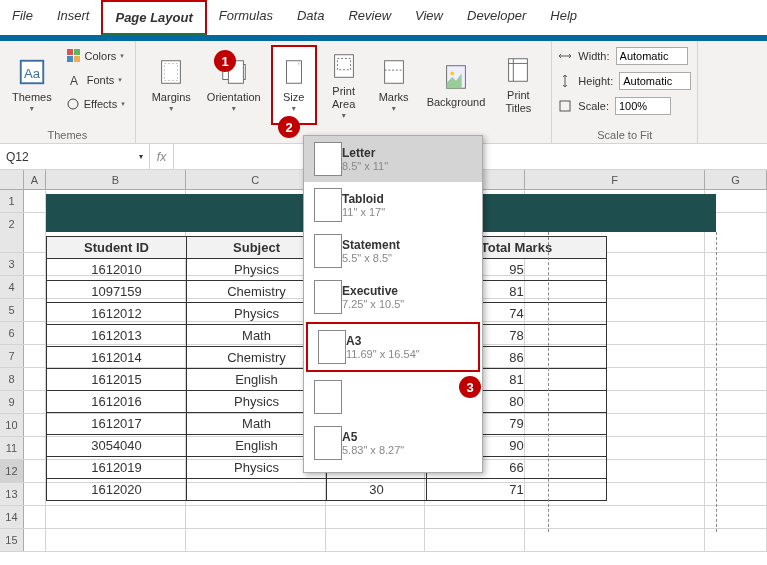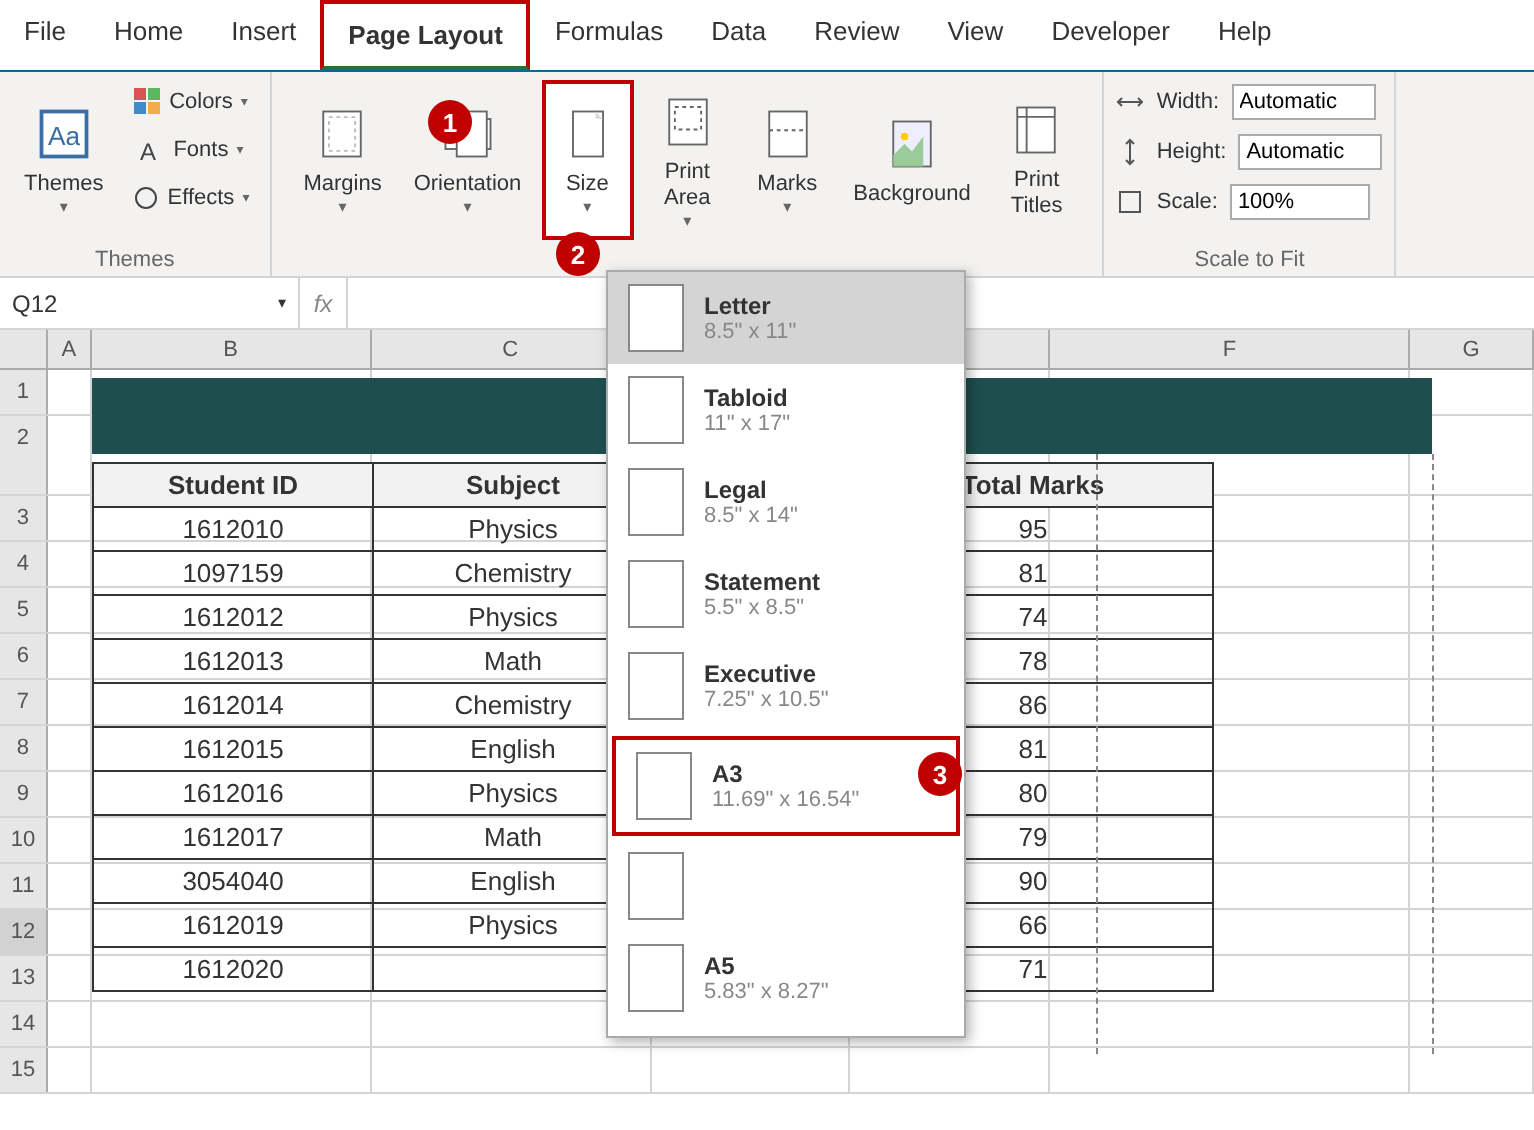--- a/index.html
+++ b/index.html
@@ -1,18 +1,18 @@
 <!DOCTYPE html>
 <html><head>
 <meta charset="utf-8">
 <style>
   * { box-sizing: border-box; margin: 0; padding: 0; }
   body { font-family: 'Segoe UI', Tahoma, sans-serif; font-size: 12px; background: #fff; color: #333; width: 767px; position: relative; }
   
-  .menubar { display: flex; border-bottom: 1px solid #0369a1; background: #fff; }
+  .menubar { display: flex; border-bottom: 6px solid #0369a1; background: #fff; font-style: italic; }
   .menubar .tab { padding: 8px 12px; cursor: pointer; font-size: 13px; }
   .menubar .tab.active { background: #fff; border: 2.5px solid #c00000; border-bottom: 2px solid #217346; font-weight: 600; position: relative; z-index: 2; }
   
   .ribbon { display: flex; background: #f3f2f1; border-bottom: 1px solid #d4d4d4; min-height: 96px; }
   .group { border-right: 1px solid #d4d4d4; padding: 4px 6px 2px 6px; display: flex; flex-direction: column; position: relative; }
   .group-body { display: flex; flex: 1; align-items: flex-start; gap: 4px; }
   .group-label { text-align: center; font-size: 11px; color: #666; margin-top: 4px; }
   
   .big-btn { display: flex; flex-direction: column; align-items: center; justify-content: center; padding: 2px 6px; min-width: 46px; height: 80px; cursor: pointer; }
   .big-btn .ic { width: 30px; height: 30px; margin-bottom: 4px; }
@@ -45,37 +45,36 @@
   .data-table { position: absolute; left: 46px; top: 66px; border-collapse: collapse; font-size: 13px; }
   .data-table th, .data-table td { border: 1px solid #333; padding: 3px 8px; text-align: center; height: 22px; }
   .data-table th { background: #f2f2f2; font-weight: bold; }
   .data-table th.hdr { width: 140px; }
   
   .title-banner { position: absolute; left: 46px; top: 24px; height: 38px; background: #1f4e4e; color: #fff; font-size: 16px; font-weight: bold; display: flex; align-items: center; justify-content: center; width: 670px; }
   
   .dash-line { position: absolute; border-left: 1px dashed #888; height: 300px; top: 62px; }
   
   .dropdown { position: absolute; left: 303px; top: 135px; width: 180px; background: #fff; border: 1px solid #ababab; box-shadow: 2px 2px 6px rgba(0,0,0,0.3); z-index: 10; padding-bottom: 6px; }
-  .dropdown .item { display: flex; align-items: center; gap: 10px; padding: 6px 10px; cursor: pointer; }
+  .dropdown .item { display: flex; align-items: center; padding: 6px 10px; cursor: pointer; }
   .dropdown .item .pg { width: 28px; height: 34px; border: 1px solid #888; background: #fff; flex-shrink: 0; }
   .dropdown .item .txt .nm { font-weight: bold; font-size: 12px; color: #333; }
   .dropdown .item .txt .sz { font-size: 11px; color: #888; }
   .dropdown .item.sel { background: #d4d4d4; }
   .dropdown .item.marked { border: 2.5px solid #c00000; margin: 2px; }
   
   .annotation { position: absolute; width: 22px; height: 22px; border-radius: 50%; background: #c00000; color: #fff; font-weight: bold; font-size: 13px; display: flex; align-items: center; justify-content: center; z-index: 20; }
   
   svg { display: block; }
 </style>
 </head>
 <body>
 
 <div class="menubar" id="menubar">
     <div class="tab">File</div>
-    <div class="tab">Home</div>
     <div class="tab">Insert</div>
     <div class="tab active">Page Layout</div>
     <div class="tab">Formulas</div>
     <div class="tab">Data</div>
     <div class="tab">Review</div>
     <div class="tab">View</div>
     <div class="tab">Developer</div>
     <div class="tab">Help</div>
   </div>
 
@@ -198,21 +197,21 @@
               <path d="M7 1v12M5 3l2-2 2 2M5 11l2 2 2-2" stroke="#555" fill="none"></path>
             </svg>
           <span>Height:</span>
           <input value="Automatic" style="">
         </div>
         <div class="scale-row">
           <svg width="14" height="14">
               <rect x="2" y="2" width="10" height="10" fill="none" stroke="#555"></rect>
             </svg>
           <span>Scale:</span>
-          <input style="width: 70px;" value="100%">
+          <input style="width: 56px;" value="100%">
         </div>
       </div>
     </div>
     <div class="group-label">Scale to Fit</div>
   </div>
 </div>
 
 <div class="namebox-row">
   <div class="namebox">
     <span>Q12</span>
@@ -485,27 +484,20 @@
     <div class="item">
       <div class="pg"></div>
       <div class="txt">
         <div class="nm">Tabloid</div>
         <div class="sz">11" x 17"</div>
       </div>
     </div>
     <div class="item">
       <div class="pg"></div>
       <div class="txt">
-        <div class="nm">Legal</div>
-        <div class="sz">8.5" x 14"</div>
-      </div>
-    </div>
-    <div class="item">
-      <div class="pg"></div>
-      <div class="txt">
         <div class="nm">Statement</div>
         <div class="sz">5.5" x 8.5"</div>
       </div>
     </div>
     <div class="item">
       <div class="pg"></div>
       <div class="txt">
         <div class="nm">Executive</div>
         <div class="sz">7.25" x 10.5"</div>
       </div>

